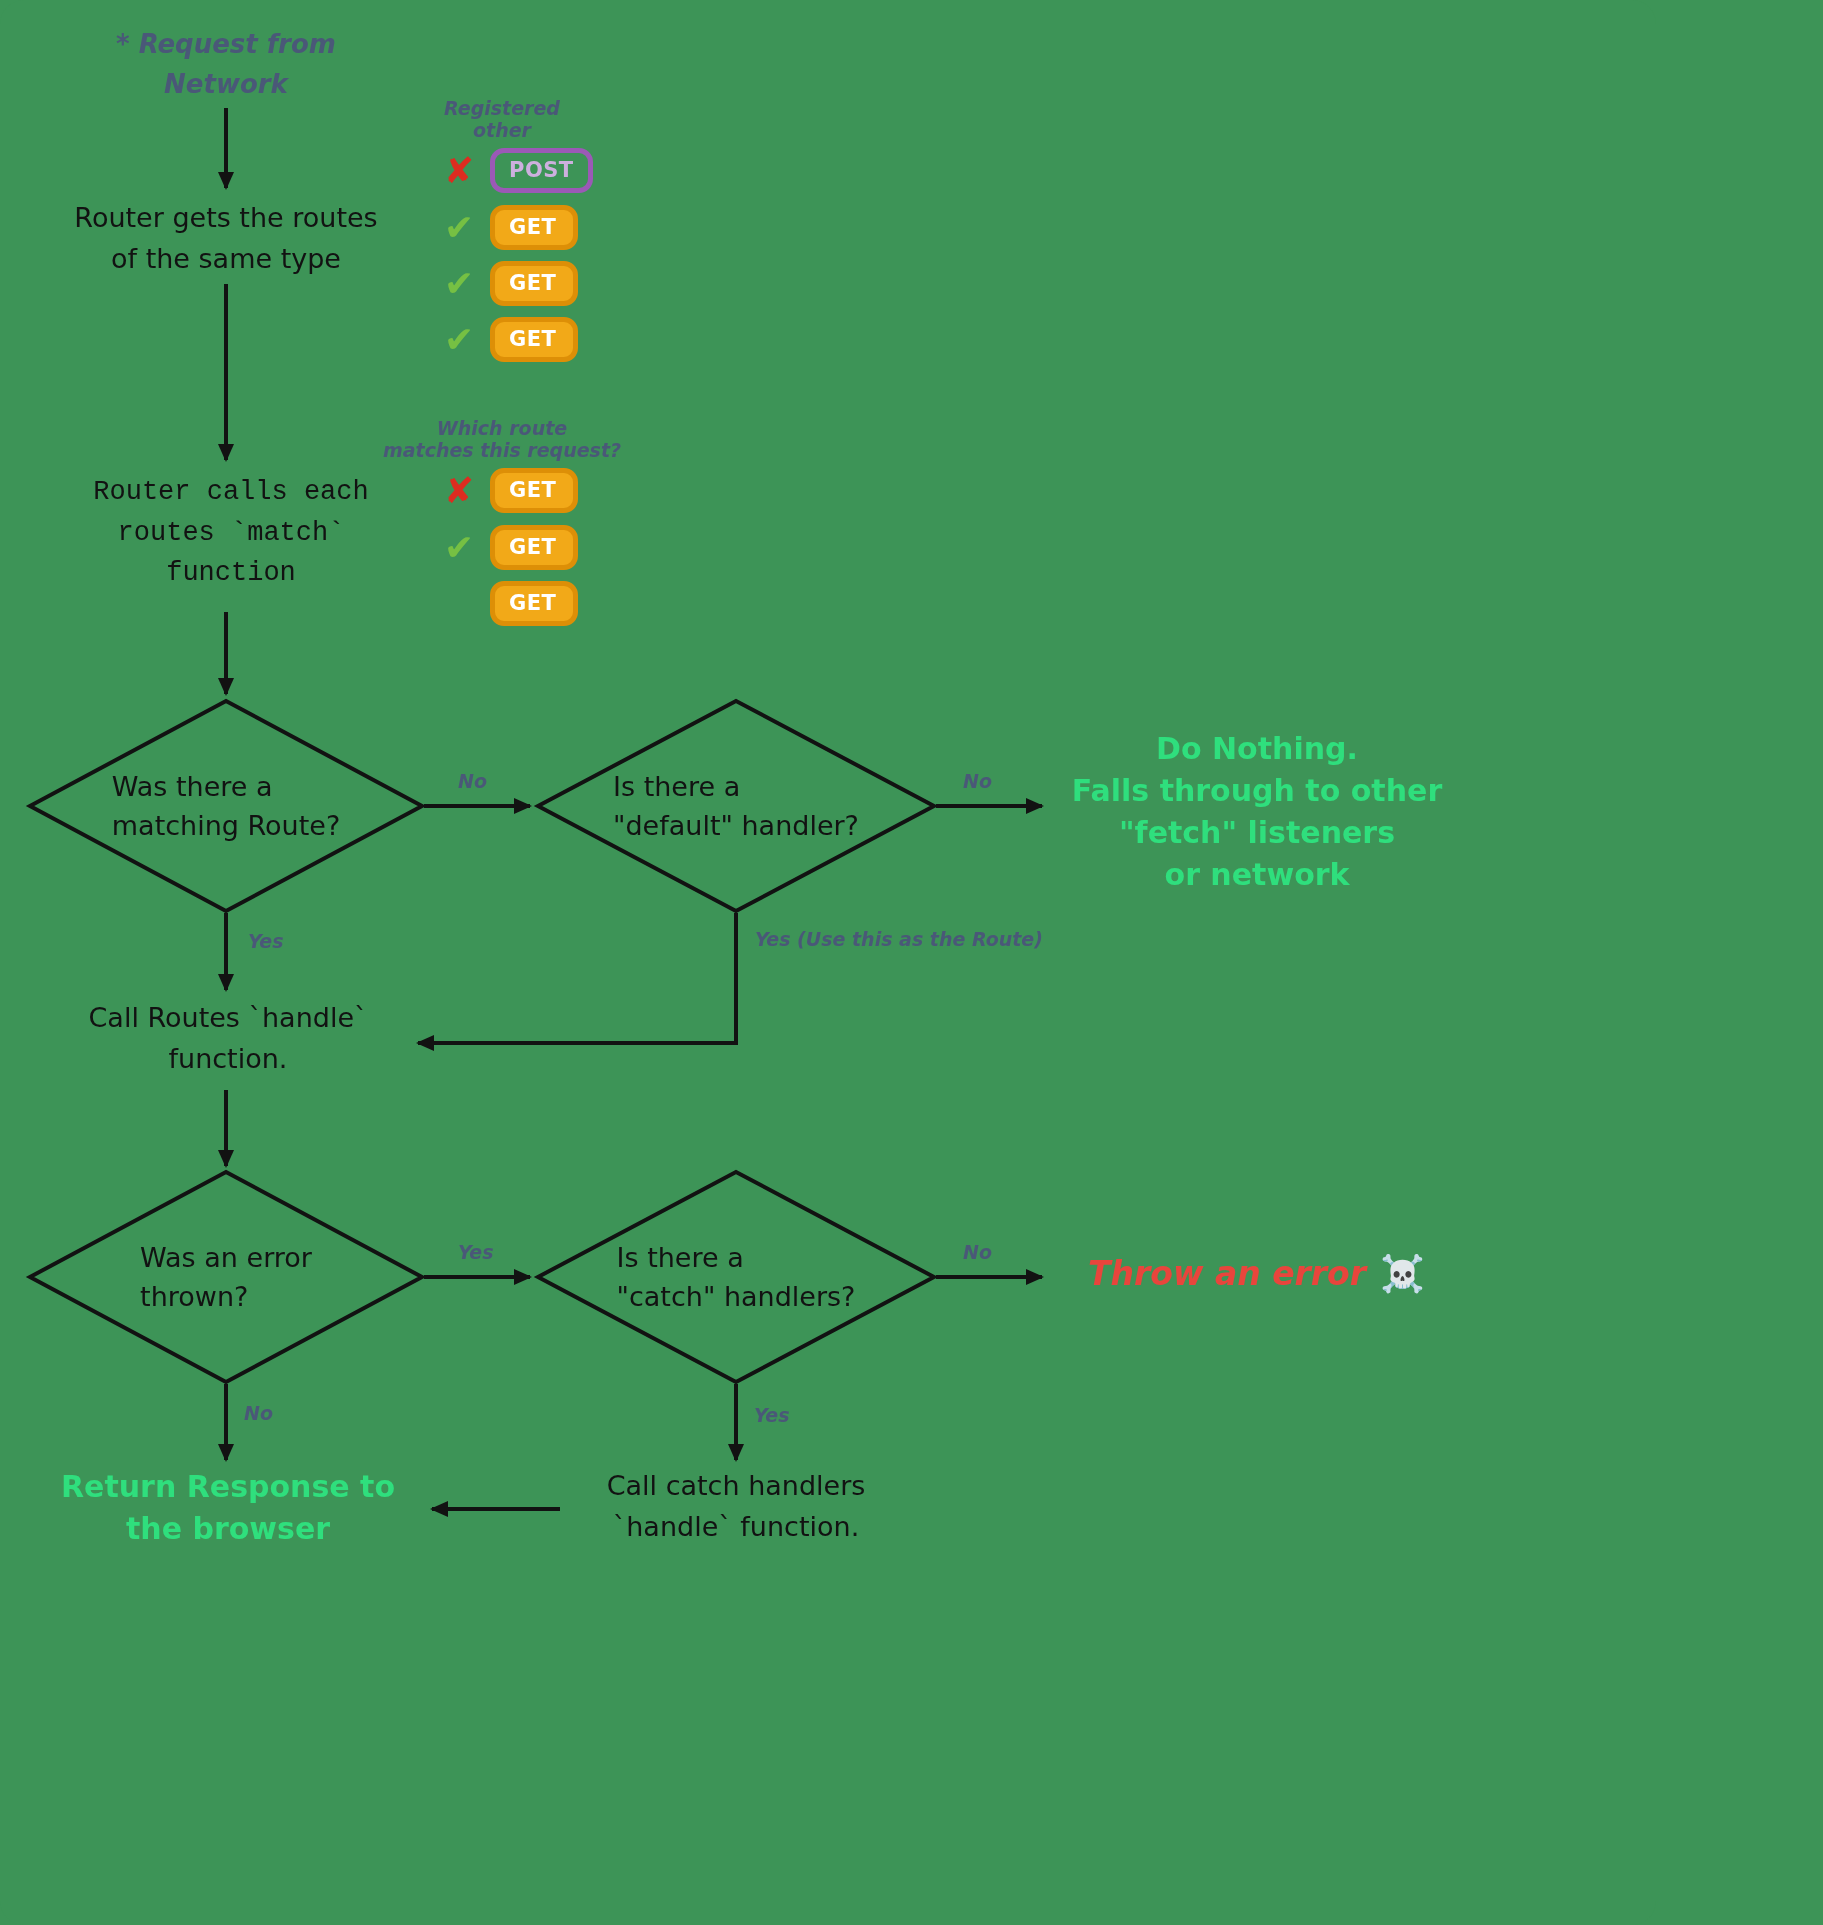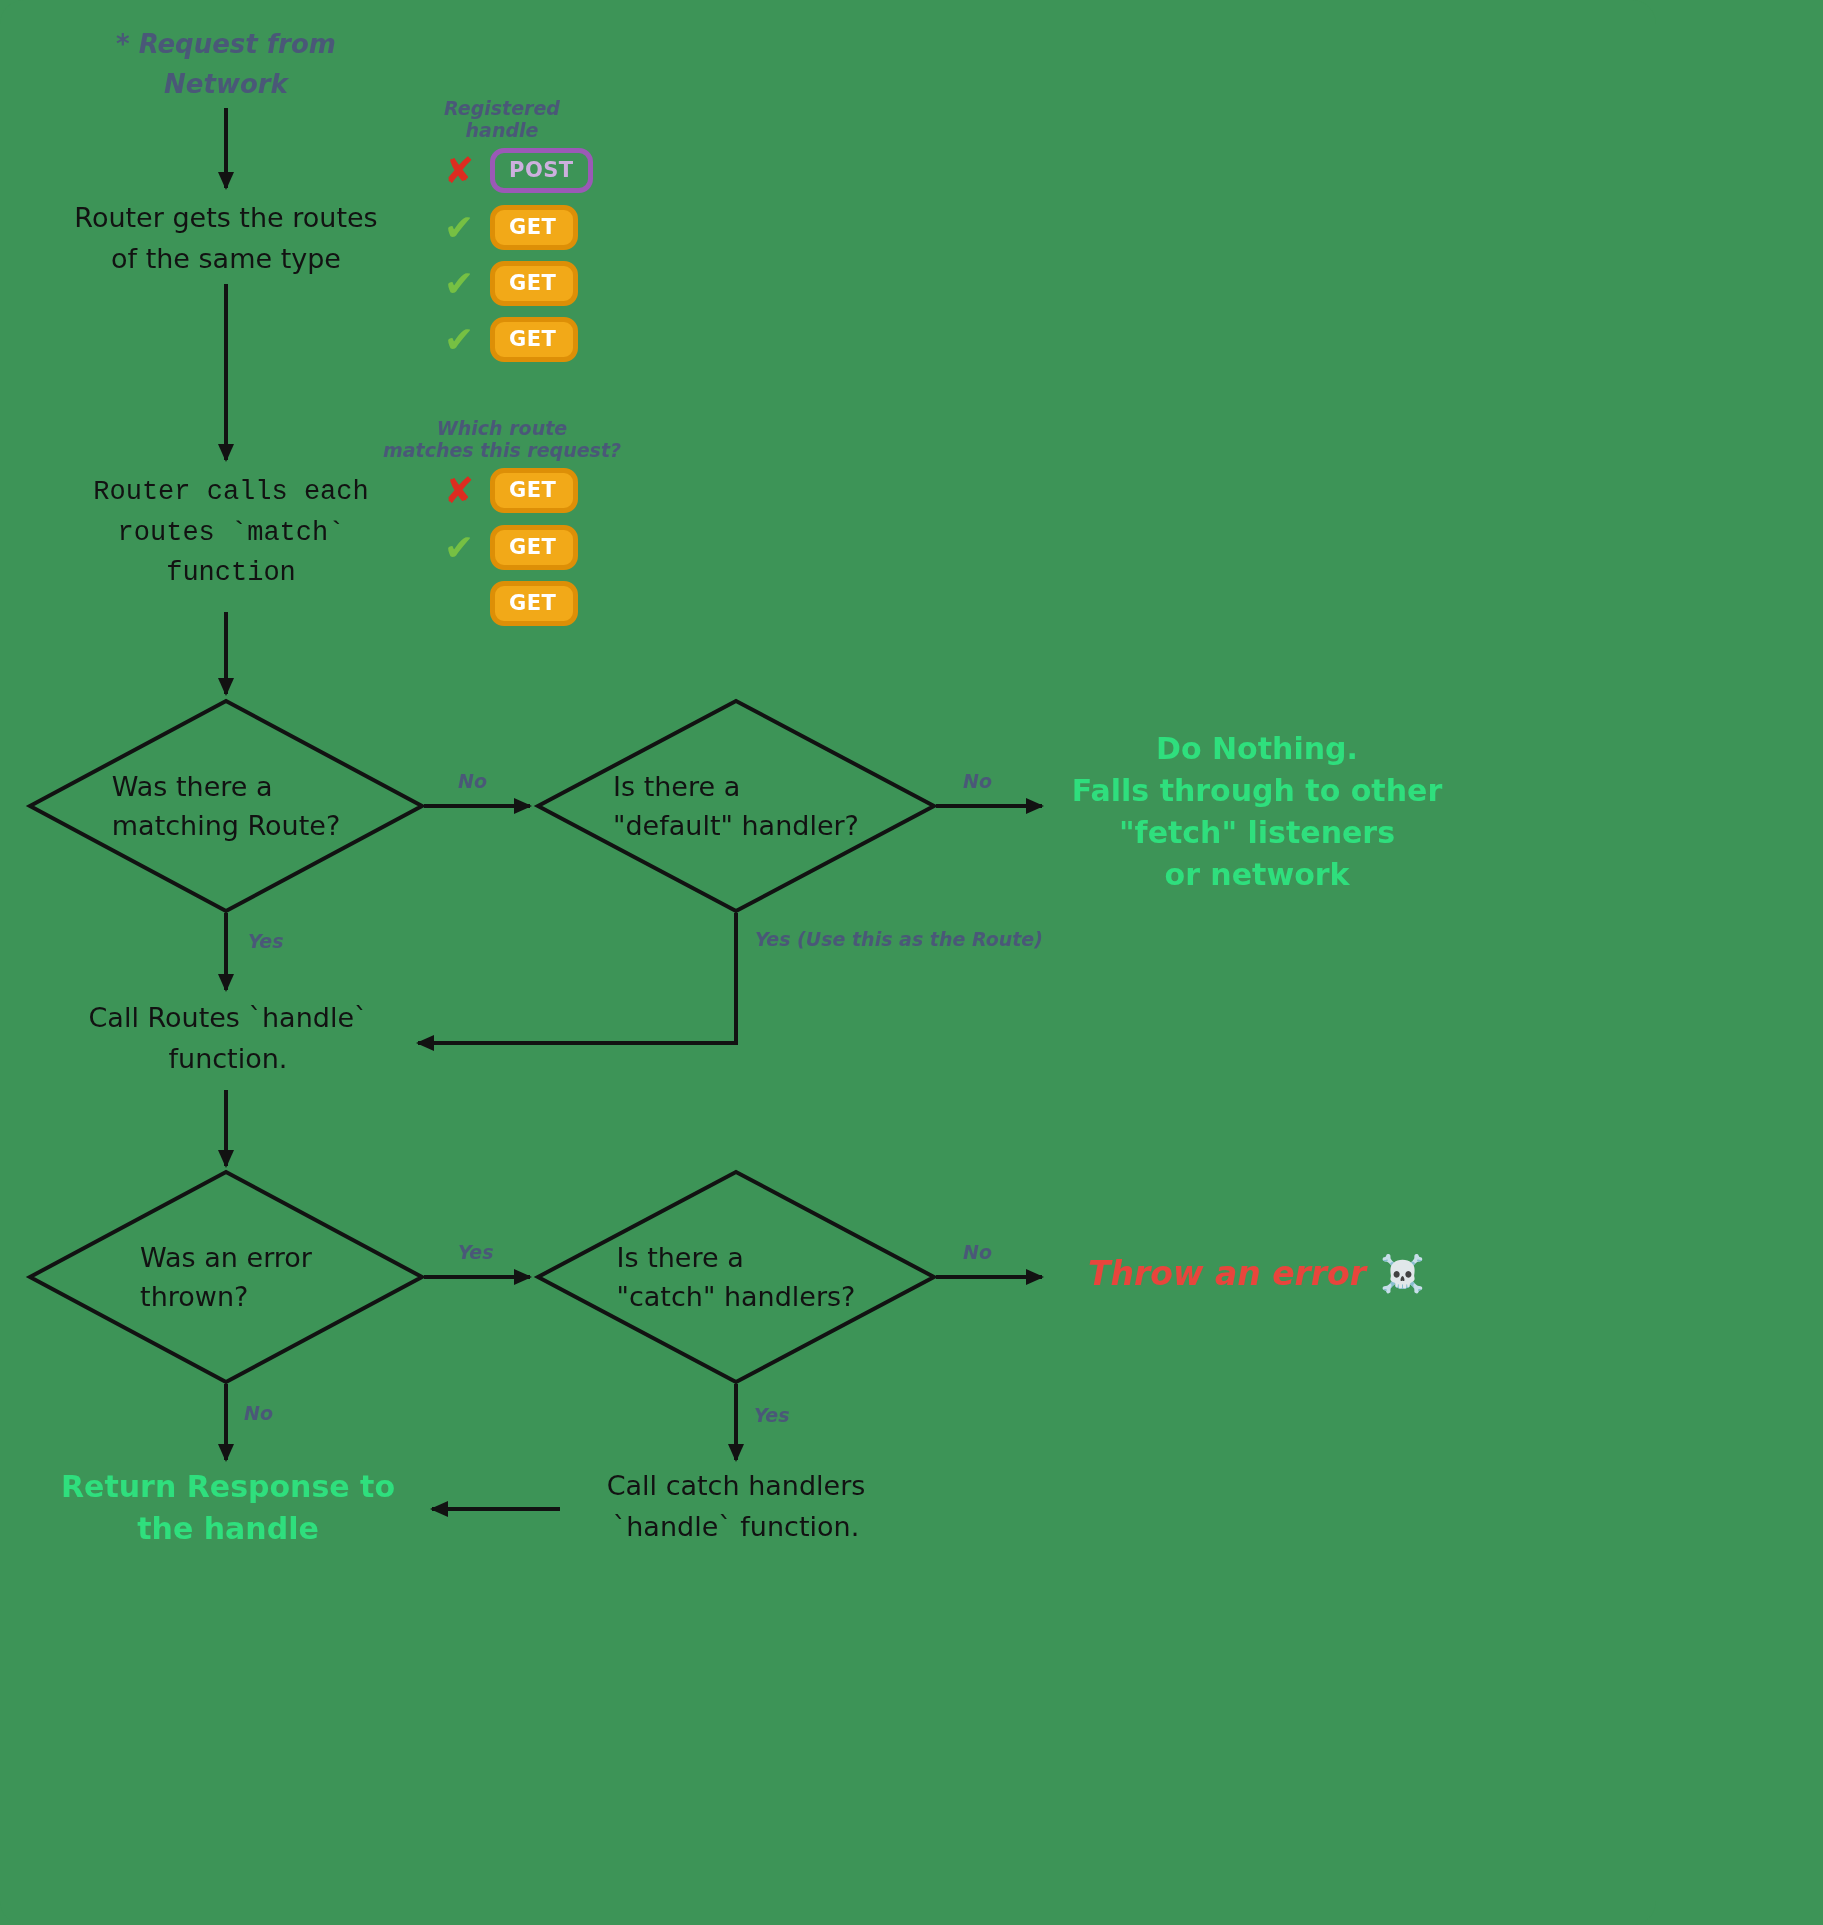--- a/index.html
+++ b/index.html
@@ -87,21 +87,21 @@
     <line x1="736" y1="1384" x2="736" y2="1460" stroke="#121212" stroke-width="4" marker-end="url(#arrow)"></line>
     <line x1="560" y1="1509" x2="432" y2="1509" stroke="#121212" stroke-width="4" marker-end="url(#arrow)"></line>
   </svg>
 
   <div class="note-big" style="left:226px; top:24px;">* Request from
 Network</div>
   <div class="node" style="left:226px; top:198px;">Router gets the routes
 of the same type</div>
 
   <div class="note-small" style="left:502px; top:98px;">Registered
-handle</div>
+other</div>
 
   <div class="badge-row" style="left:436px; top:148px;">
     <span class="mark x">✘</span>
     <span class="badge post">POST</span>
   </div>
   <div class="badge-row" style="left:436px; top:205px;">
     <span class="mark check">✔</span>
     <span class="badge get">GET</span>
   </div>
   <div class="badge-row" style="left:436px; top:261px;">
@@ -156,17 +156,17 @@
 or network</div>
   <div class="node" style="left:228px; top:998px;">Call Routes `handle`
 function.</div>
 
   <div class="error-wrap" style="left:1088px; top:1254px;">
     <span class="error-text">Throw an error</span>
     <span class="skull">☠️</span>
   </div>
 
   <div class="success" style="left:228px; top:1466px;">Return Response to
-the handle</div>
+the browser</div>
   <div class="node" style="left:736px; top:1466px;">Call catch handlers
 `handle` function.</div>
 
 </div>
 
 </body></html>

